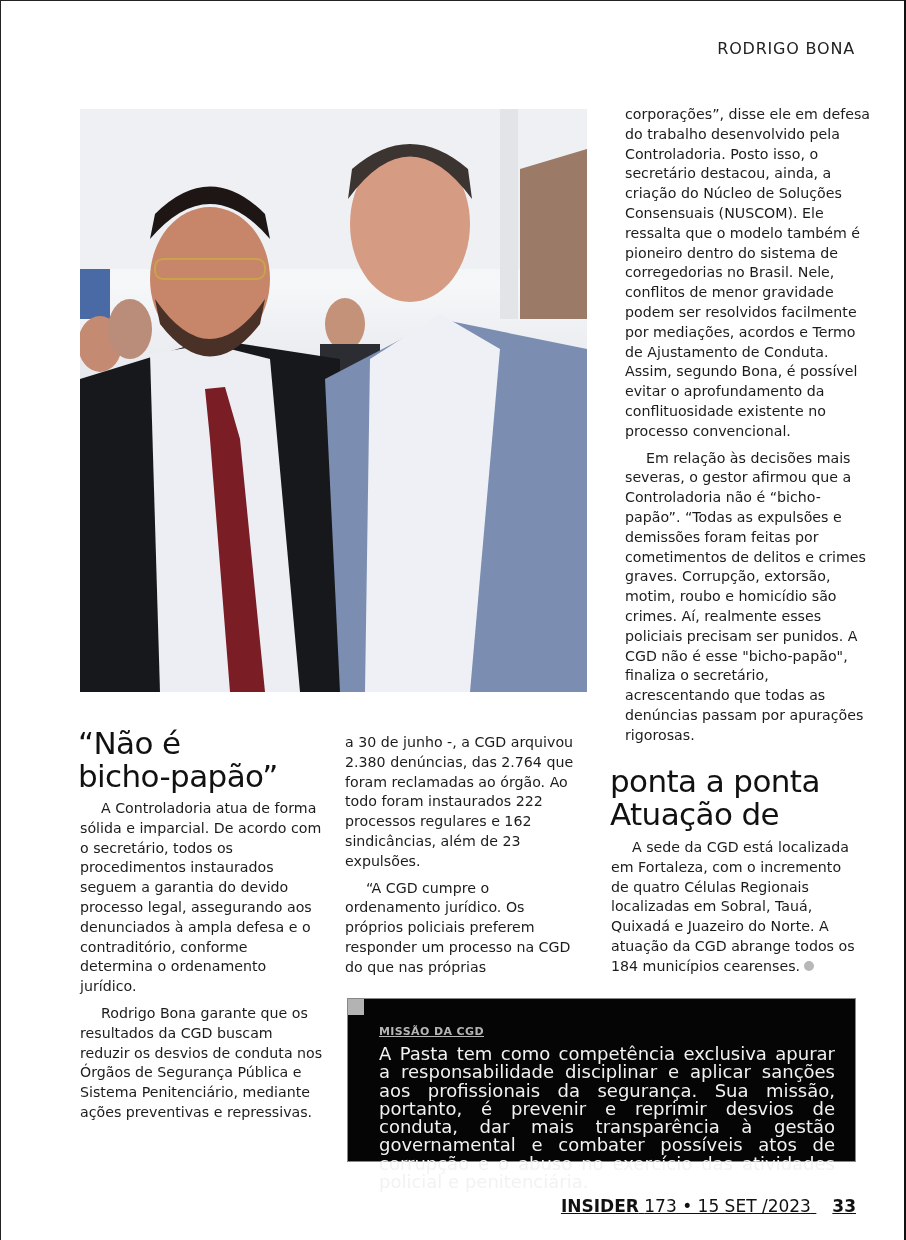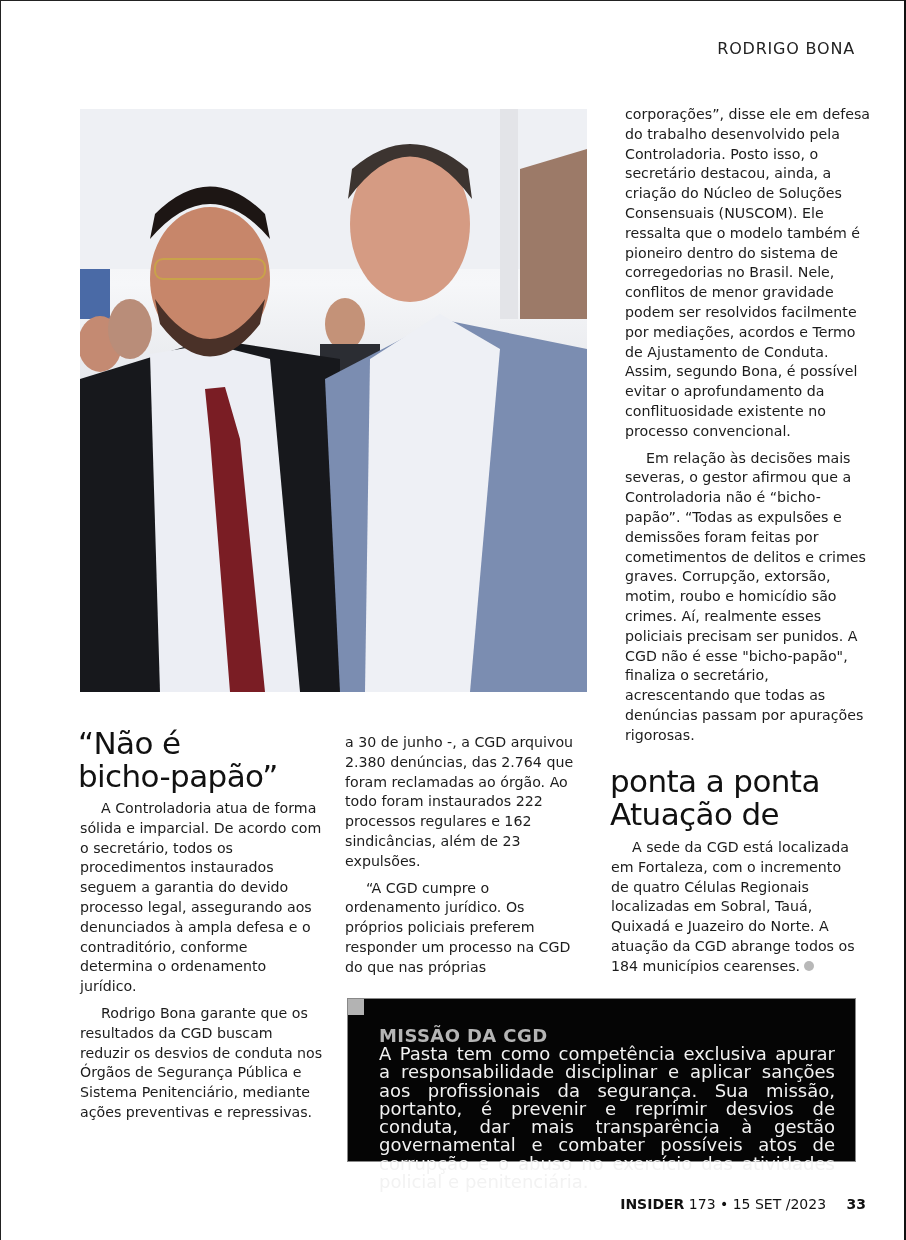--- a/index.html
+++ b/index.html
@@ -38,28 +38,28 @@
     display: inline-block; width: 10px; height: 10px; border-radius: 50%;
     background: #b8b8b8; vertical-align: middle; margin-left: 4px; position: relative; top: -1px;
   }
   .box {
     position: absolute; left: 347px; top: 998px; width: 507px; height: 162px;
     background: #050505; border: 1px solid #888;
   }
   .box-tab { position: absolute; left: 0; top: 0; width: 16px; height: 16px; background: #b3b3b3; }
   .box-title {
     position: absolute; left: 31px; top: 26px;
-    font-weight: bold; color: #b5b5b5; font-size: 18px; letter-spacing: 0.4px;
+    font-weight: bold; color: #b5b5b5; font-size: 11px; letter-spacing: 0.4px; text-decoration: underline;
   }
   .box-text {
     position: absolute; left: 31px; top: 46px; width: 456px;
     color: #f2f2f2; font-size: 18px; line-height: 18.3px; text-align: justify;
   }
   .folio {
-    position: absolute; top: 1196px; right: 40px; font-size: 14px; color: #111;
+    position: absolute; top: 1196px; right: 50px; font-size: 17px; color: #111; text-decoration: underline;
   }
   .folio .mag { font-weight: bold; }
   .folio .pg { font-weight: bold; margin-left: 16px; }
 </style>
 </head>
 <body>
 
 <div class="page-border-top"></div>
 <div class="page-border-left"></div>
 <div class="page-border-right"></div>

